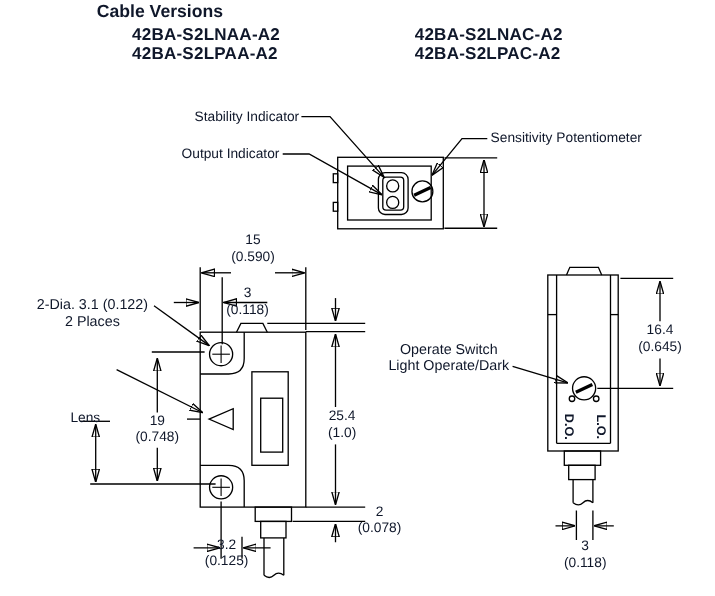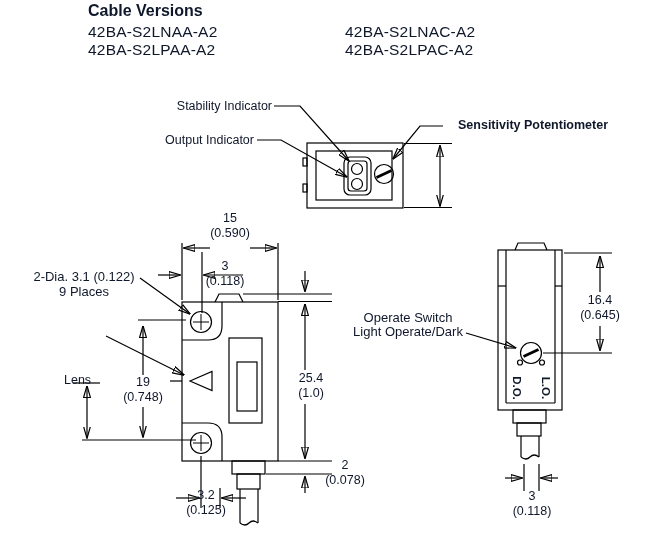--- a/index.html
+++ b/index.html
@@ -12,21 +12,21 @@
     stroke:#000; stroke-width:1.2; fill:none;
   }
   .fillw { fill:#fff; }
   .slot { stroke-width:3; }
   .thin { stroke-width:1; }
   .lbl { position:absolute; font-size:12.5px; line-height:14.5px; white-space:nowrap; }
   .blk { position:absolute; font-size:13px; line-height:14.5px; text-align:center; }
   .dim { position:absolute; font-size:12.5px; line-height:15px; text-align:center; }
   .rt  { text-align:right; }
   .title { position:absolute; font-size:16px; font-weight:bold; white-space:nowrap; }
-  .model { position:absolute; font-size:15.5px; font-weight:normal; letter-spacing:.2px; white-space:nowrap; }
+  .model { position:absolute; font-size:15.5px; font-weight:bold; letter-spacing:.2px; white-space:nowrap;margin-left:32px; }
   .rot {
     position:absolute; font-size:11.5px; font-weight:bold; white-space:nowrap;
     transform:translate(-50%,-50%) rotate(90deg);
   }
 </style>
 </head>
 <body>
 
 <div class="canvas">
 
@@ -149,36 +149,36 @@
   </svg>
 
   <div class="title" style="left:88px; top:2px;">Cable Versions</div>
   <div class="model" style="left:88px; top:23px;">42BA-S2LNAA-A2</div>
   <div class="model" style="left:88px; top:41px;">42BA-S2LPAA-A2</div>
   <div class="model" style="left:345px; top:23px;">42BA-S2LNAC-A2</div>
   <div class="model" style="left:345px; top:41px;">42BA-S2LPAC-A2</div>
 
   <div class="lbl rt" style="left:160px; top:99px; width:112px;">Stability Indicator</div>
   <div class="lbl rt" style="left:146px; top:133px; width:108px;">Output Indicator</div>
-  <div class="lbl" style="left:458px; top:118px;font-weight:bold;">Sensitivity Potentiometer</div>
+  <div class="lbl" style="left:446px; top:118px;">Sensitivity Potentiometer</div>
 
 
   <div class="dim" style="left:200px; top:211px; width:60px;">
     <div>15</div>
     <div>(0.590)</div>
   </div>
 
   <div class="dim" style="left:195px; top:259px; width:60px; line-height:14.5px;">
     <div>3</div>
     <div>(0.118)</div>
   </div>
 
   <div class="blk" style="left:24px; top:270px; width:120px;">
     <div>2-Dia. 3.1 (0.122)</div>
-    <div>9 Places</div>
+    <div>2 Places</div>
   </div>
 
   <div class="lbl" style="left:64px; top:329px;margin-top:44px;">Lens</div>
 
 
   <div class="dim" style="left:113px; top:375px; width:60px;">
     <div>19</div>
     <div>(0.748)</div>
   </div>
 

